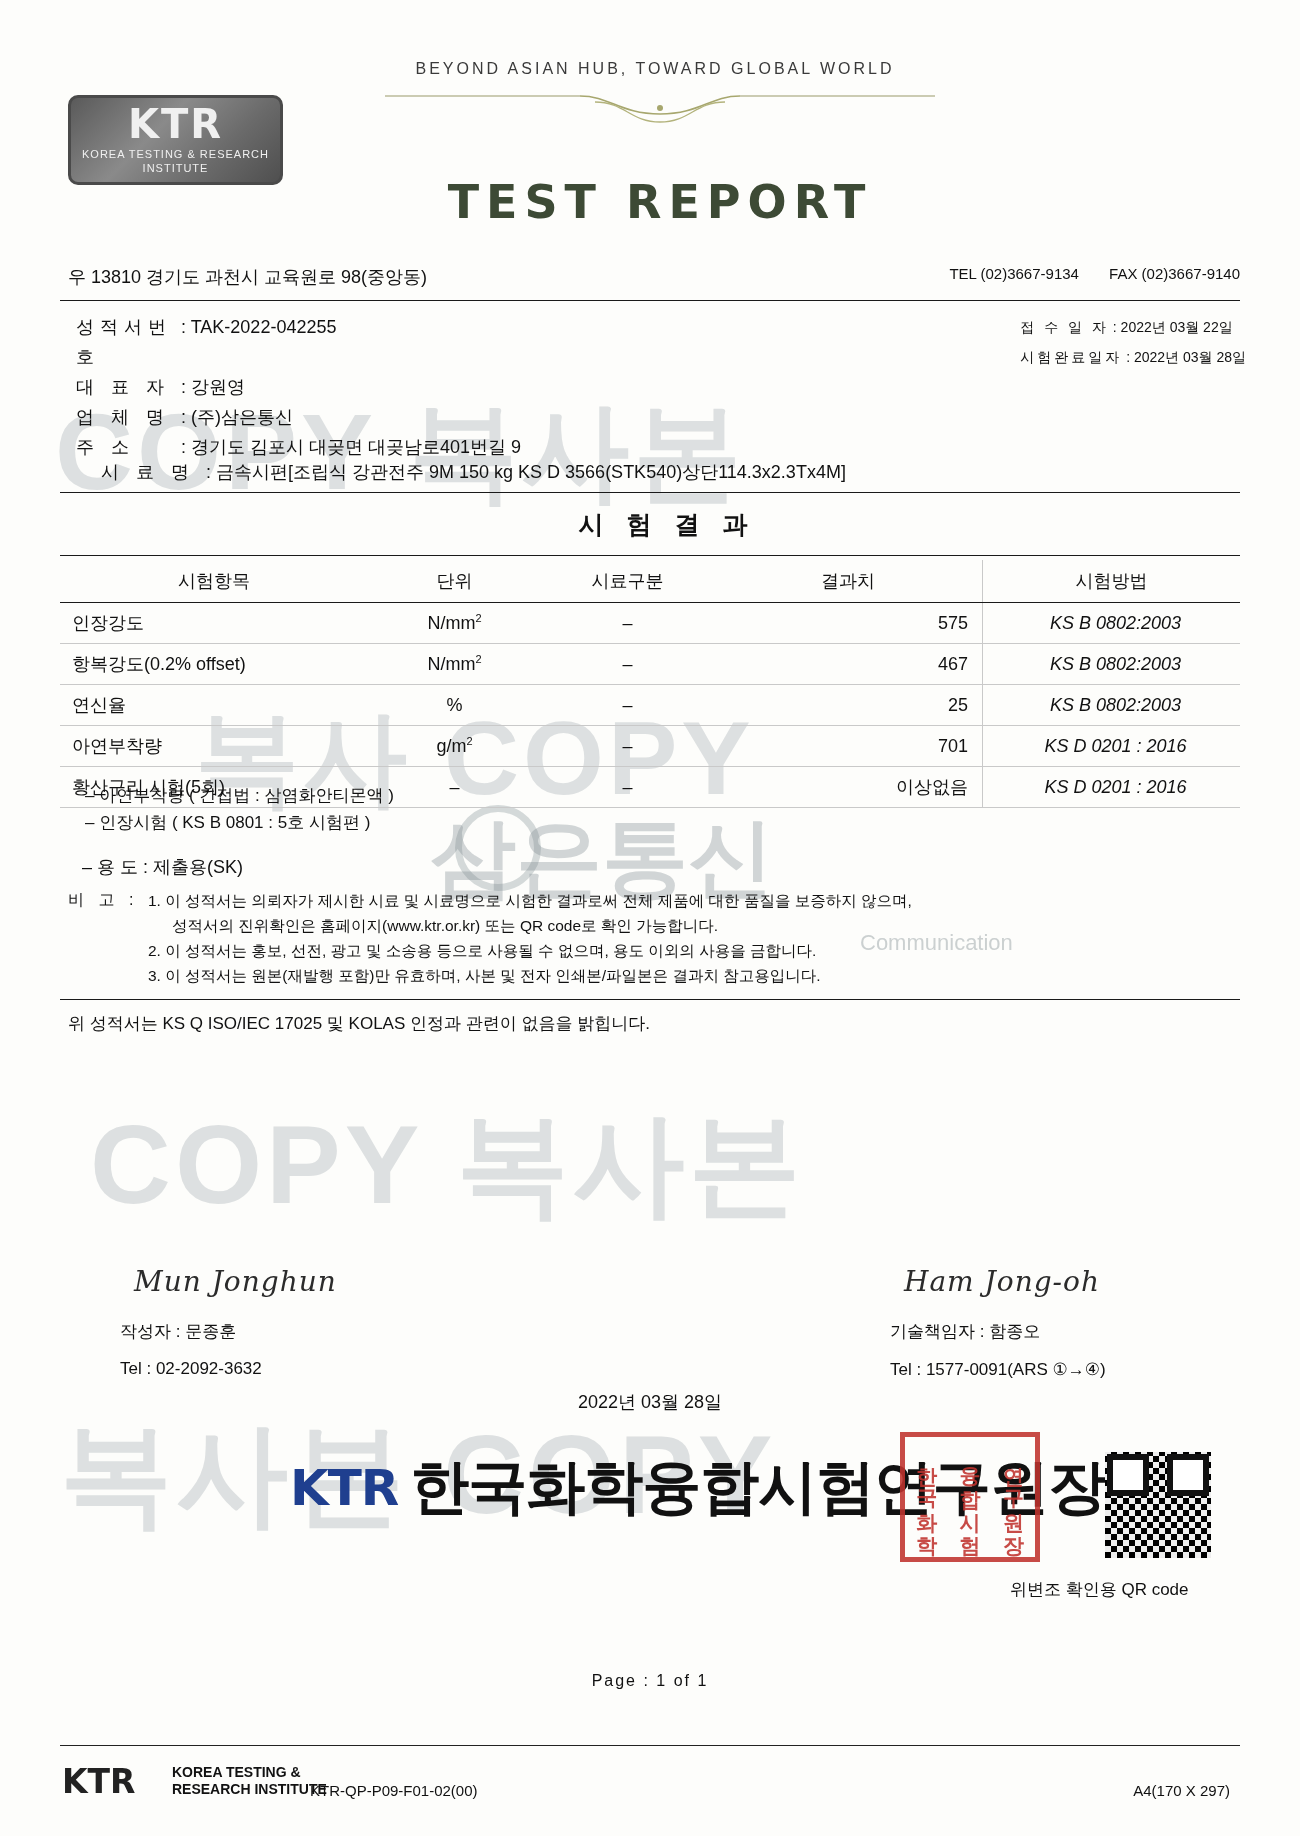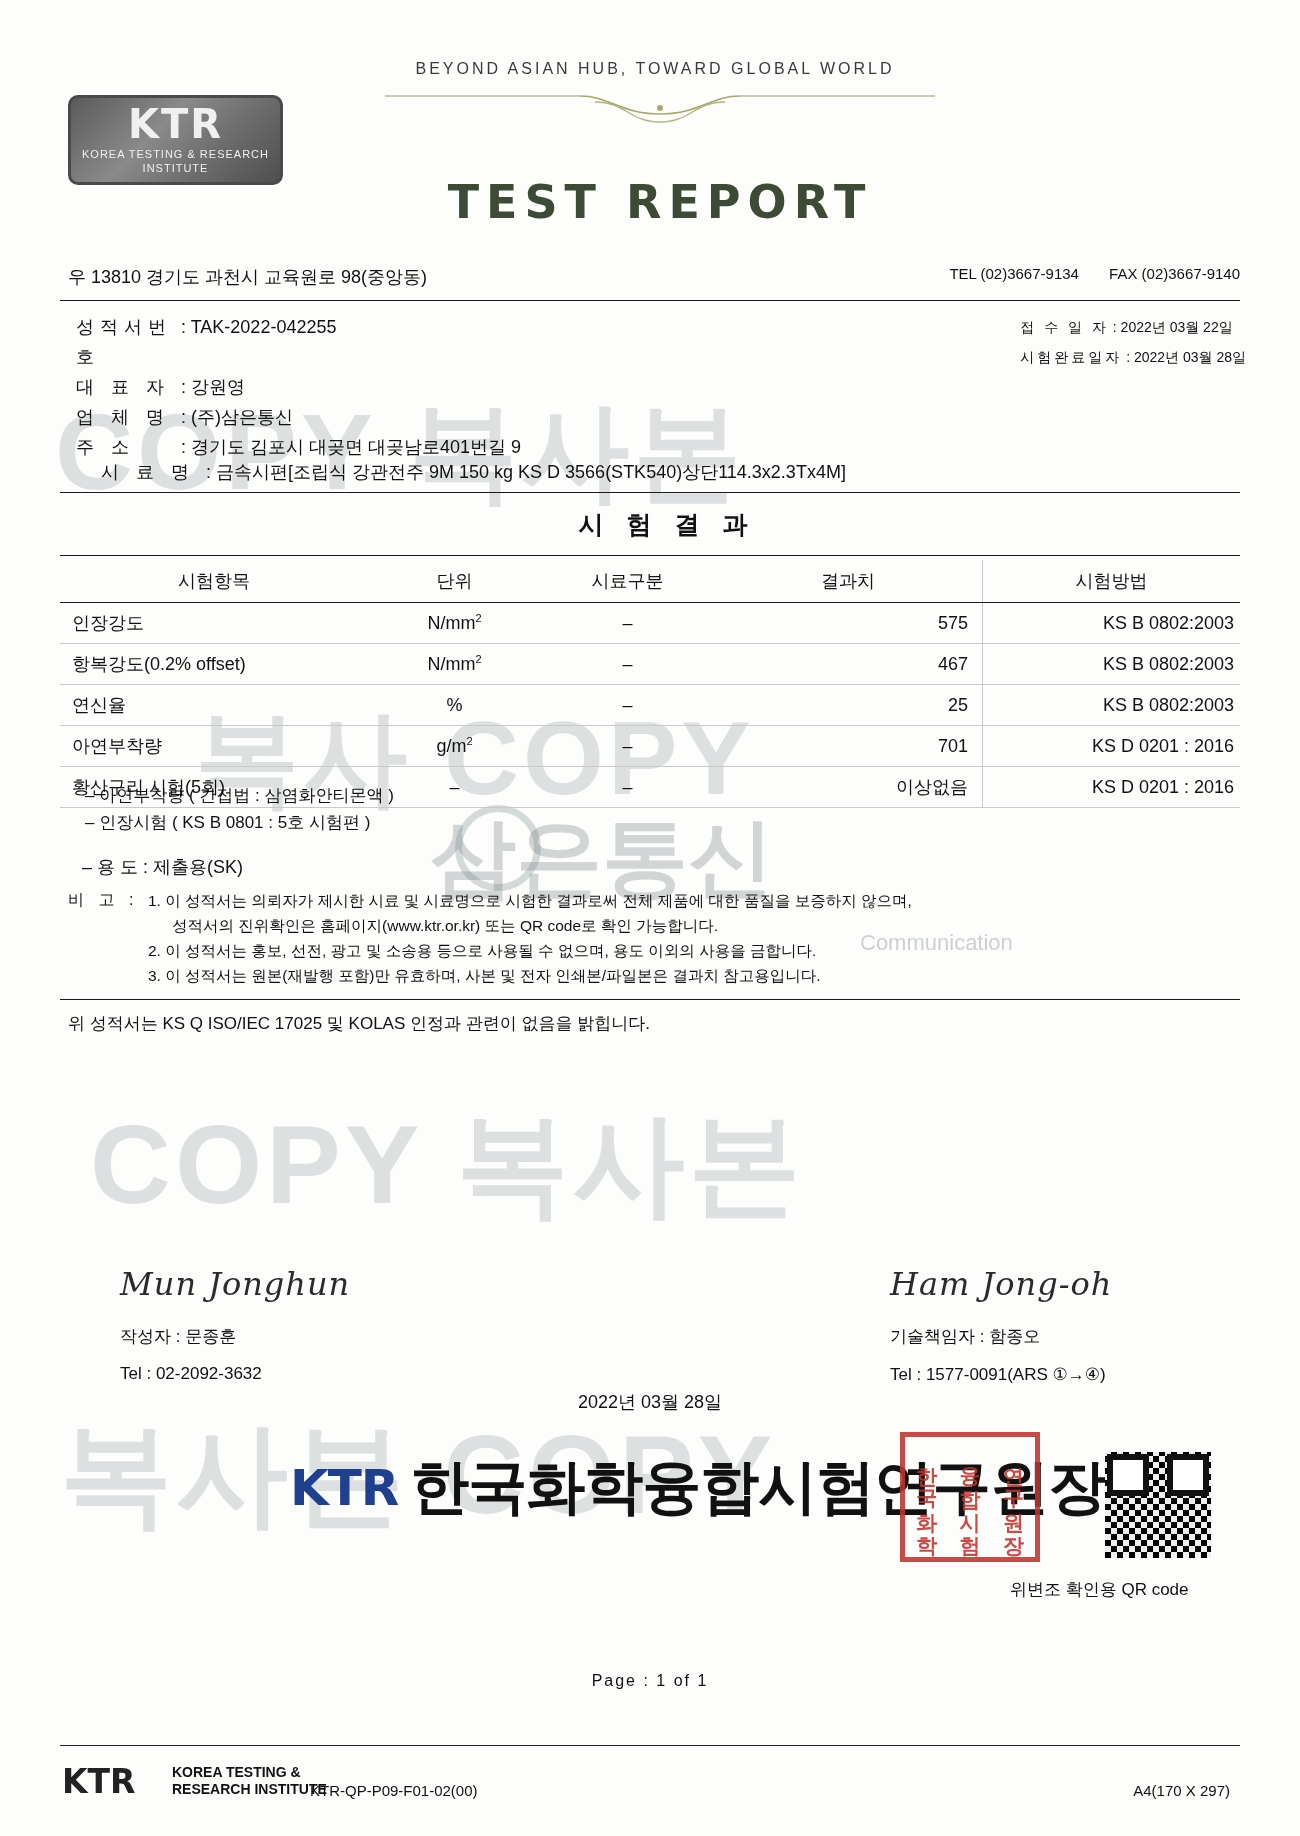--- a/index.html
+++ b/index.html
@@ -221,21 +221,21 @@
   }
   table.rt td {
     padding: 8px 6px;
     border-bottom: 1px solid #c9c9c9;
   }
   table.rt td.item { text-align: left; padding-left: 12px; }
   table.rt td.unit,
   table.rt td.div  { text-align: center; }
   table.rt td.val  { text-align: right; padding-right: 14px; border-right: 1px solid #c9c9c9;}
   table.rt th.val  { border-right: 1px solid #c9c9c9;}
-  table.rt td.method { text-align: right; padding-left: 14px; }
+  table.rt td.method { text-align: center; padding-left: 14px; font-style: italic; }
   .sup { font-size: 11px; vertical-align: super; }
 
   .notes-small {
     position: absolute;
     left: 85px;
     top: 782px;
     font-size: 17px;
     line-height: 27px;
   }
   .purpose {
@@ -268,23 +268,24 @@
     top: 1012px;
     font-size: 17px;
   }
 
   
   .sig-left  { position: absolute; left: 120px;  top: 1265px; }
   .sig-right { position: absolute; left: 890px; top: 1265px; }
   .sig-name {
     font-family: "DejaVu Serif", serif;
     font-style: italic;
-    font-size: 32px;
+    font-size: 28px;
     color: #2b2b2b;
     letter-spacing: 1px;
+    margin-left: 14px;
   }
   .sig-line1 { font-size: 17px; margin-top: 22px; }
   .sig-line2 { font-size: 17px; margin-top: 16px; }
 
   .issue-date {
     position: absolute;
     left: 0;
     top: 1390px;
     width: 1300px;
     text-align: center;

